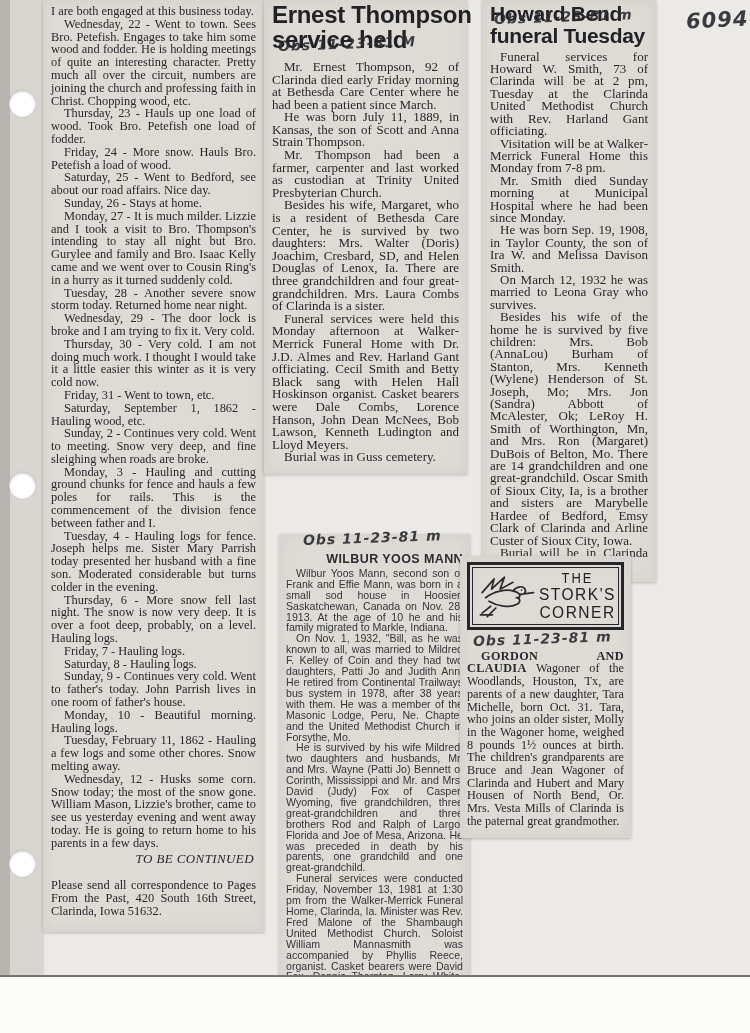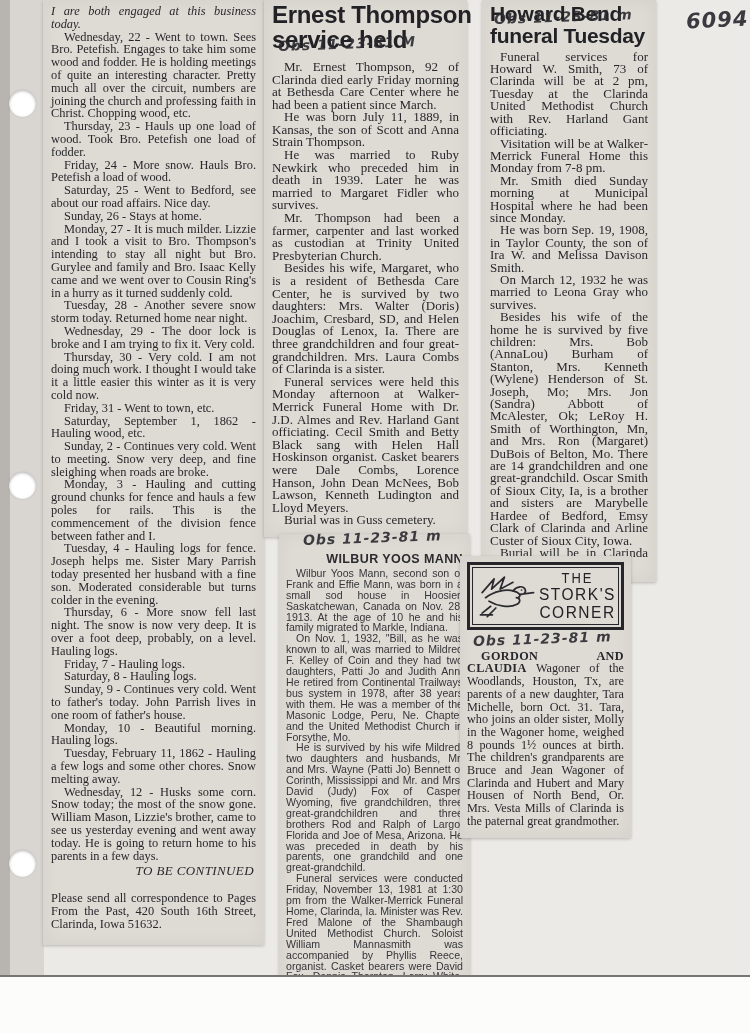--- a/index.html
+++ b/index.html
@@ -16,21 +16,21 @@
 
   
   .clip{position:absolute;background:#dedbd5;color:#28282c;
         box-shadow:0 1px 3px rgba(0,0,0,.22), inset 0 0 18px rgba(0,0,0,.05);}
   .clip p{margin:0;text-align:justify;}
 
   
   .clip-diary{left:43px;top:0;width:221px;padding:5px 8px 14px 8px;box-sizing:border-box;
               font-size:12.4px;line-height:12.8px;}
   .clip-diary p.entry{text-indent:13px;}
-  .clip-diary p.intro{text-indent:0;font-style:italic;}
+  .clip-diary p.intro{text-indent:0;}
   .tbc{display:block;text-align:right;font-style:italic;font-size:13px;letter-spacing:.4px;
        margin:3px 2px 14px 0;}
   .corr{margin-top:10px;}
 
   
   .headline{font-family:"Liberation Sans",sans-serif;font-weight:bold;color:#222226;
             line-height:1.04;letter-spacing:-0.3px;white-space:nowrap;margin:0;}
 
   
   .handnote{font-family:"DejaVu Sans",sans-serif;font-style:italic;font-weight:bold;
@@ -119,21 +119,20 @@
     <p class="corr">Please send all correspondence to Pages From the Past, 420 South 16th Street, Clarinda, Iowa 51632.</p>
   </div>
 
   <div class="clip clip-ernest">
     <h2 class="headline">Ernest Thompson</h2>
     <h2 class="headline">service held</h2>
     <div class="handnote hand-abs" style="left:14px;top:40px;">Obs 11-23-81 M</div>
     <div class="body">
         <p class="">Mr. Ernest Thompson, 92 of Clarinda died early Friday morning at Bethesda Care Center where he had been a patient since March.</p>
         <p class="">He was born July 11, 1889, in Kansas, the son of Scott and Anna Strain Thompson.</p>
-        <p class="">He was married to Ruby Newkirk who preceded him in death in 1939. Later he was married to Margaret Fidler who survives.</p>
         <p class="">Mr. Thompson had been a farmer, carpenter and last worked as custodian at Trinity United Presbyterian Church.</p>
         <p class="">Besides his wife, Margaret, who is a resident of Bethesda Care Center, he is survived by two daughters: Mrs. Walter (Doris) Joachim, Cresbard, SD, and Helen Douglas of Lenox, Ia. There are three grandchildren and four great-grandchildren. Mrs. Laura Combs of Clarinda is a sister.</p>
         <p class="">Funeral services were held this Monday afternoon at Walker-Merrick Funeral Home with Dr. J.D. Almes and Rev. Harland Gant officiating. Cecil Smith and Betty Black sang with Helen Hall Hoskinson organist. Casket bearers were Dale Combs, Lorence Hanson, John Dean McNees, Bob Lawson, Kenneth Ludington and Lloyd Meyers.</p>
         <p class="">Burial was in Guss cemetery.</p>
       </div>
   </div>
 
   <div class="clip clip-wilbur">
     <div class="handnote hand-abs" style="left:24px;top:1px;">Obs 11-23-81 m</div>
     <h3 class="subhead">WILBUR YOOS MANN</h3>

